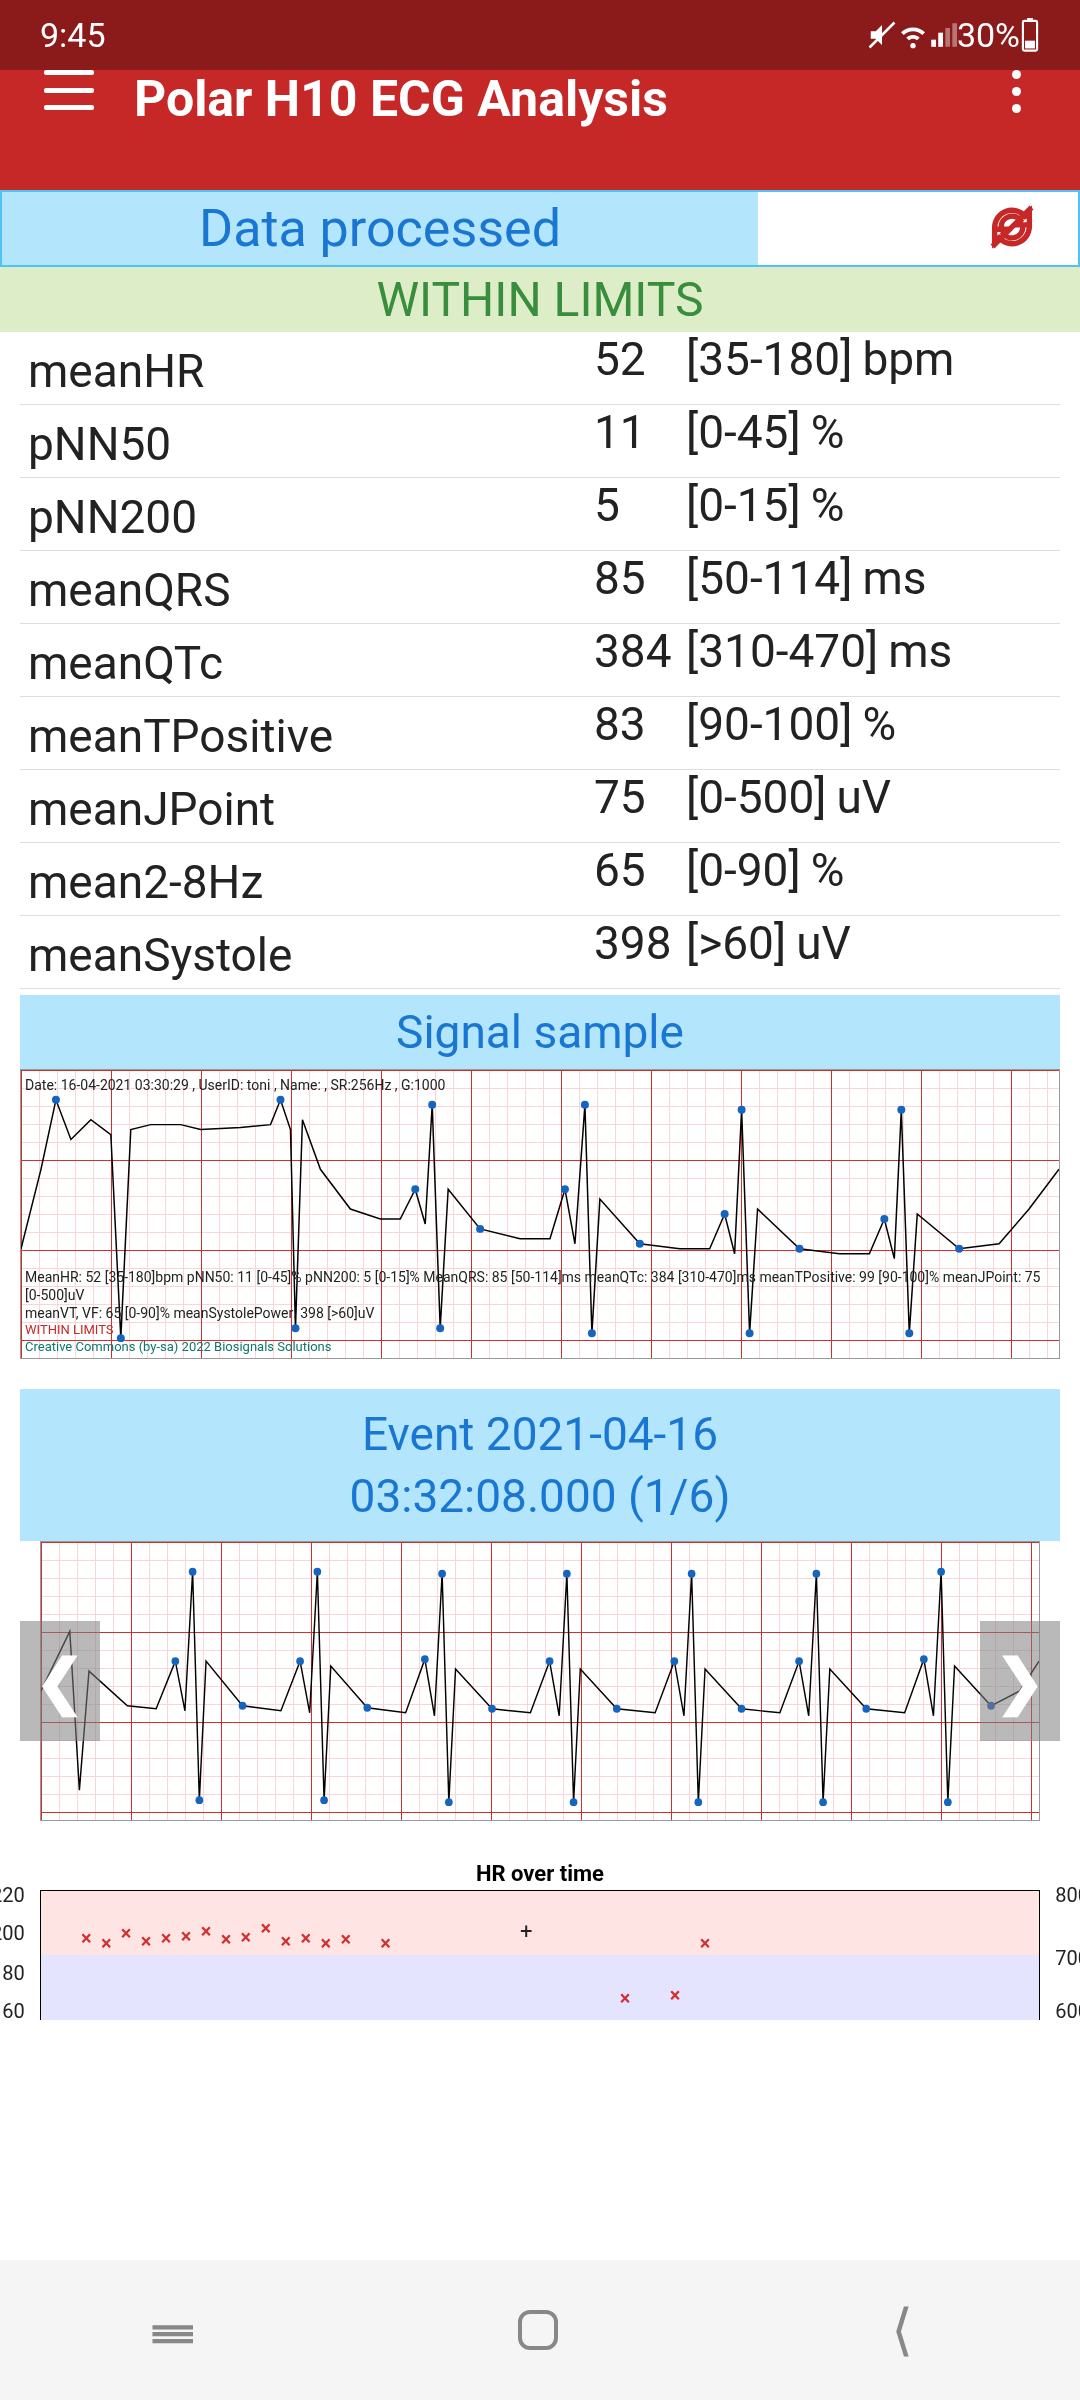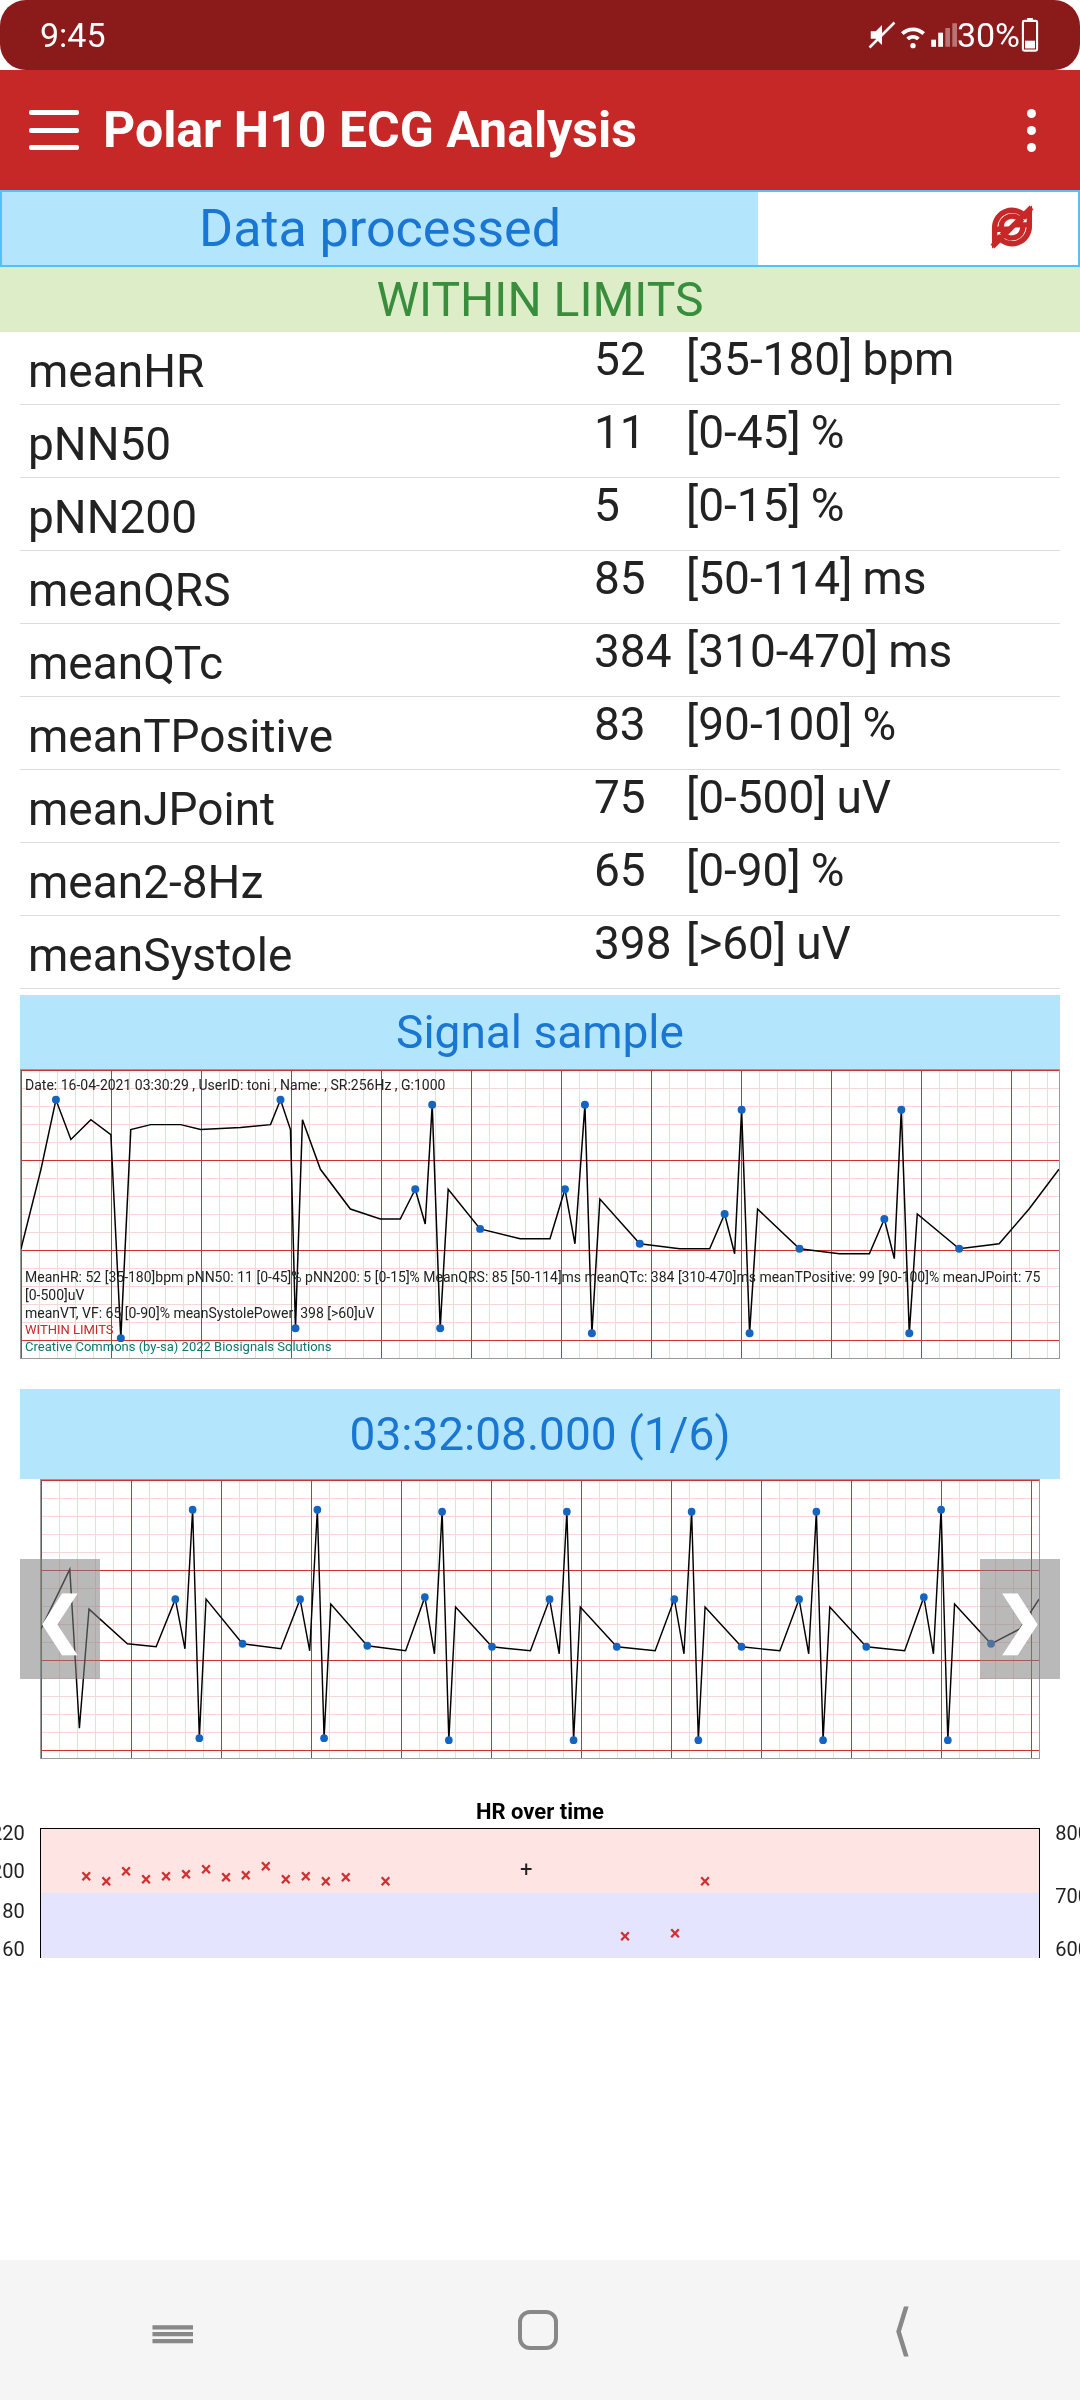--- a/index.html
+++ b/index.html
@@ -13,33 +13,31 @@
   }
   .status-bar {
     height: 70px;
     background: #8b1a1a;
     color: #fff;
     display: flex;
     align-items: center;
     justify-content: space-between;
     padding: 0 40px;
     font-size: 34px;
-    border-radius: 26px;
   }
   .status-right { display: flex; align-items: center; }
   .status-icon { display:inline-flex; align-items:center; }
 
   .app-bar {
     height: 120px;
     background: #c62828;
     color: #fff;
     display: flex;
-    align-items: center;
-    padding: 0 29px;
-    gap: 24px;
+    padding: 0 44px;
+    gap: 40px;
   }
   .hamburger { width: 50px; height: 40px; display:flex; flex-direction:column; justify-content:space-between; }
   .hamburger div { height:5px; background:#fff; border-radius:2px; }
   .app-title { font-size: 50px; font-weight:700; flex:1; }
   .overflow { width:40px; display:flex; flex-direction:column; align-items:center; gap:8px;}
   .overflow span { width:9px; height:9px; background:#fff; border-radius:50%; }
 
   .status-row { display:flex; border:2px solid #4fc3f7; }
   .status-left {
     flex:1;
@@ -374,20 +372,21 @@
   <div class="chart-caption-top">Date: 16-04-2021 03:30:29 , UserID: toni , Name: , SR:256Hz , G:1000</div>
   <div class="chart-caption-bottom">
     <div>MeanHR: 52 [35-180]bpm    pNN50: 11 [0-45]%    pNN200: 5 [0-15]%    MeanQRS: 85 [50-114]ms    meanQTc: 384 [310-470]ms    meanTPositive: 99 [90-100]%    meanJPoint: 75 [0-500]uV</div>
     <div>meanVT, VF: 65 [0-90]%    meanSystolePower: 398 [&gt;60]uV</div>
     <div class="wl">WITHIN LIMITS</div>
     <div class="cc">Creative Commons (by-sa)   2022 Biosignals Solutions</div>
   </div>
 </div>
 
 <div class="event-header">
+  <div>Event   2021-04-16</div>
   <div>03:32:08.000   (1/6)</div>
 </div>
 <div class="event-chart-wrap">
   <div class="chart-box ecg2">
     <div class="ecg-grid"></div>
     <div class="ecg-grid-major"></div>
     <svg class="ecg-svg" viewBox="0 0 1040 280" preserveAspectRatio="none">
       <polyline fill="none" stroke="#000" stroke-width="1.5" points="
         0,150 30,90 40,250 50,130 90,165 120,168 140,120 150,170 158,30 165,260 172,120 210,165 250,170 270,120 280,172 288,30 295,260 302,125 340,167 380,172 400,118 410,175 418,32 425,262 432,128 470,168 510,172 530,120 540,175 548,32 555,262 562,128 600,168 640,172 660,120 670,175 678,32 685,262 692,128 730,168 770,172 790,120 800,175 808,32 815,262 822,128 860,168 900,172 920,118 930,175 938,30 945,262 952,125 990,165 1020,150 1040,120
       "></polyline>

